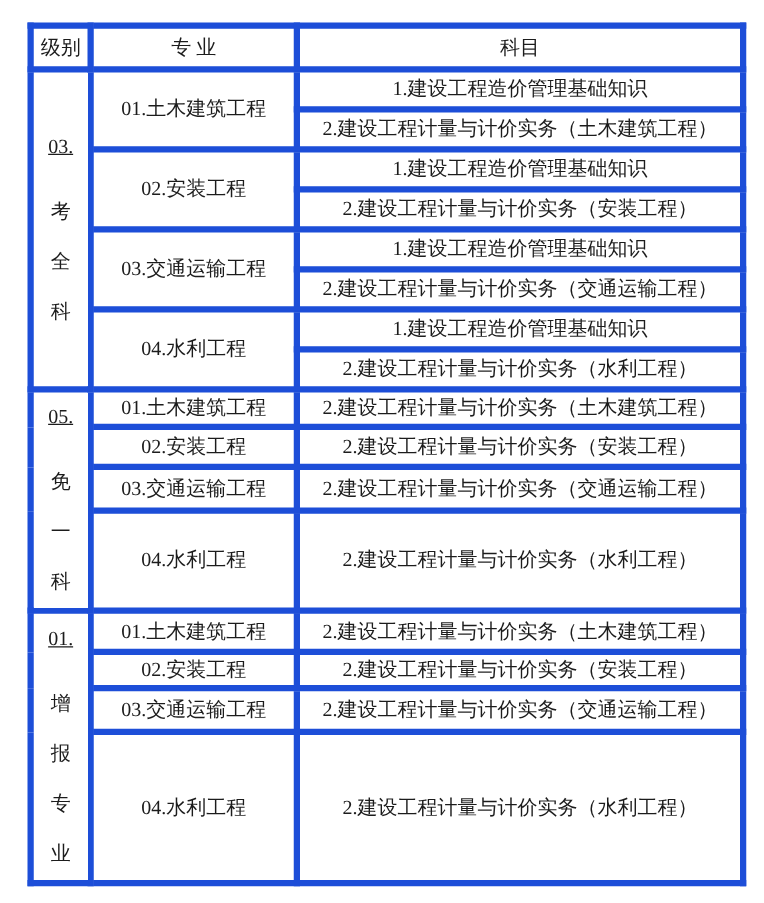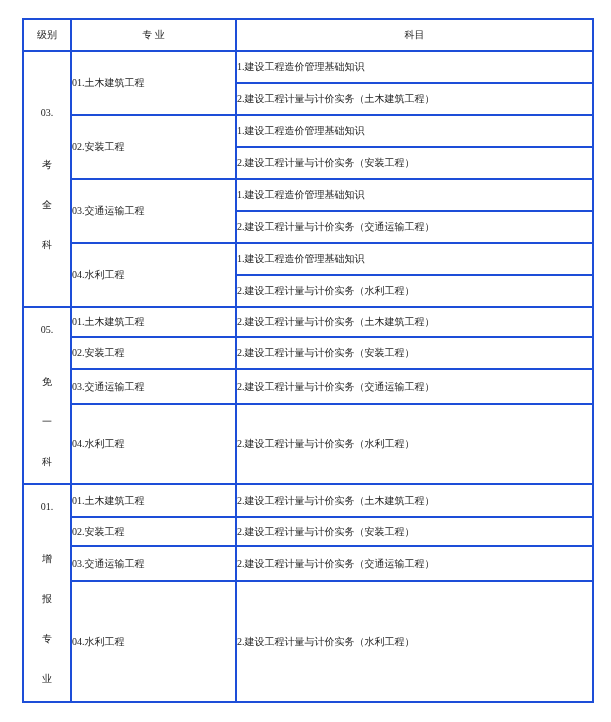--- a/index.html
+++ b/index.html
@@ -16,40 +16,40 @@
   }
   .table-wrap {
     padding: 18px 0 0 22px;
   }
   table.exam {
     border-collapse: collapse;
     table-layout: fixed;
     width: 570px;
   }
   table.exam td, table.exam th {
-    border: 2px solid #1d4ed8;
+    border: 5px solid #1d4ed8;
     padding: 0;
     vertical-align: middle;
-    font-size: 10px;
+    font-size: 16px;
     font-weight: normal;
     background: #ffffff;
   }
   col.c-level   { width: 48px;  }
   col.c-major   { width: 165px; }
   col.c-subject { width: 357px; }
 
   th.head {
     font-size: 16px;
     font-weight: bold;
     text-align: center;
     height: 30px;
   }
   td.major-cell, td.subject-cell {
     padding-left: 8px;
-    text-align: left;
+    text-align: center;
   }
   td.level-cell {
     position: relative;
     text-align: center;
   }
   .level-wrap {
     position: absolute;
     inset: 0;
     display: flex;
     flex-direction: column;
@@ -57,20 +57,21 @@
     justify-content: center;
   }
   .lvl-line {
     display: block;
     height: 40px;
     line-height: 40px;
     flex: 0 0 auto;
   }
   .lvl-num {
     margin-bottom: 12px;
+    text-decoration: underline;
   }
   
   tr.h-32  { height: 32px; }
   tr.h-30  { height: 30px; }
   tr.h-33  { height: 33px; }
   tr.h-29  { height: 29px; }
   tr.h-35  { height: 35px; }
   tr.h-80  { height: 80px; }
   tr.h-121 { height: 121px; }
 </style>

